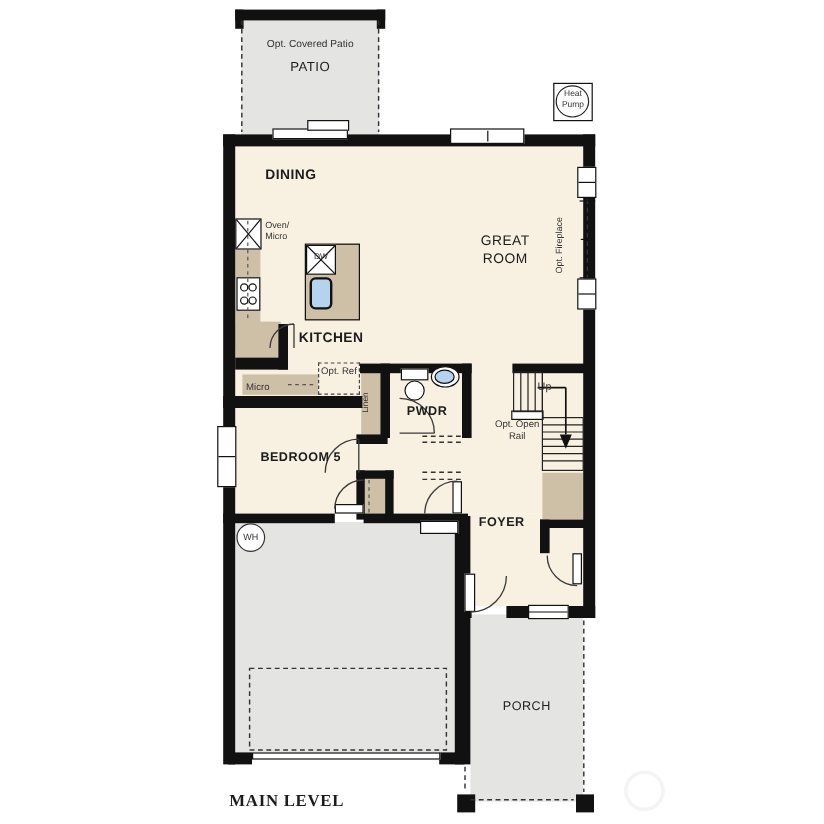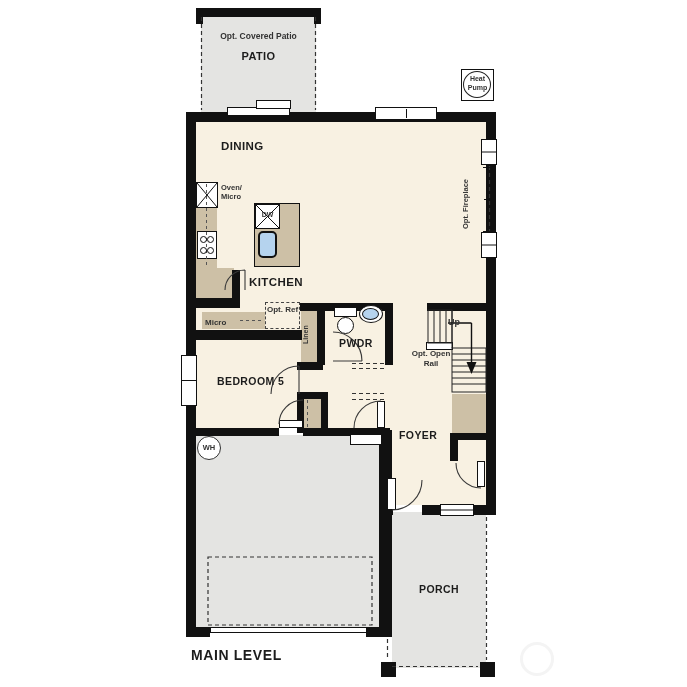--- a/index.html
+++ b/index.html
@@ -9,22 +9,22 @@
   html,body{margin:0;padding:0;background:#ffffff;}
   #plan{position:relative;width:687px;height:687px;background:#ffffff;overflow:hidden;
         font-family:"Liberation Sans",sans-serif;}
   .abs{position:absolute;box-sizing:border-box;}
   .wall{background:var(--wall);}
   .floor{background:var(--floor);}
   .concrete{background:var(--concrete);}
   .counter{background:var(--counter);}
   .white{background:#ffffff;border:1px solid #111;}
   .lbl{position:absolute;color:#1c1c1c;font-weight:bold;letter-spacing:.4px;white-space:nowrap;}
-  .lblw{position:absolute;color:#1c1c1c;font-weight:bold;letter-spacing:.4px;text-align:center;white-space:normal;}
-  .sm{position:absolute;color:#333;font-weight:bold;letter-spacing:0;}
+  .lblw{position:absolute;color:#1c1c1c;font-weight:normal;letter-spacing:.4px;text-align:center;white-space:normal;}
+  .sm{position:absolute;color:#333;font-weight:normal;letter-spacing:0;}
   .vtext{writing-mode:vertical-rl;transform:rotate(180deg);text-align:center;}
   svg{position:absolute;left:0;top:0;pointer-events:none;}
 </style>
 </head>
 <body>
 
 <div id="plan">
 
   <div class="abs concrete" style="left:201px;top:12px;width:115px;height:103px;"></div>
   <div class="abs floor" style="left:196px;top:122px;width:290px;height:306px;"></div>
@@ -162,29 +162,30 @@
       <path d="M354 428 A 27 27 0 0 1 381 401"></path>
       <path d="M392 510 A 30 30 0 0 0 422 480"></path>
       <path d="M456 463 A 25 25 0 0 0 481 488"></path>
     </g>
   </svg>
 
   <div class="lblw sm" style="left:201px;top:31px;width:115px;font-size:8.5px;">Opt. Covered Patio</div>
   <div class="lblw" style="left:201px;top:50px;width:115px;font-size:11px;">PATIO</div>
   <div class="lblw sm" style="left:464px;top:75px;width:27px;font-size:7px;line-height:8.5px;">Heat Pump</div>
   <div class="lbl" style="left:221px;top:140px;font-size:11.5px;">DINING</div>
+  <div class="lblw" style="left:381px;top:194px;width:80px;font-size:11.5px;line-height:15px;">GREAT ROOM</div>
   <div class="sm" style="left:221px;top:184px;width:34px;font-size:7.5px;line-height:8.5px;">Oven/ Micro</div>
   <div class="lblw sm" style="left:255px;top:211px;width:25px;font-size:7px;">DW</div>
   <div class="lbl" style="left:249px;top:276px;font-size:11.5px;">KITCHEN</div>
   <div class="abs sm vtext" style="left:461px;top:162px;width:14px;height:84px;font-size:7.5px;position:absolute;">Opt. Fireplace</div>
   <div class="sm" style="left:205px;top:318px;font-size:8px;">Micro</div>
   <div class="lblw sm" style="left:265px;top:305px;width:35px;font-size:8px;line-height:9.5px;">Opt. Ref</div>
   <div class="abs sm vtext" style="left:302px;top:313px;width:14px;height:44px;font-size:7px;position:absolute;">Linen</div>
   <div class="lbl" style="left:339px;top:337px;font-size:10.5px;">PWDR</div>
   <div class="sm" style="left:416px;top:317px;font-size:9px;margin-left:32px;">Up</div>
   <div class="lblw sm" style="left:408px;top:349px;width:46px;font-size:8px;line-height:9.5px;">Opt. Open Rail</div>
   <div class="lbl" style="left:217px;top:375px;font-size:10.5px;">BEDROOM 5</div>
   <div class="lbl" style="left:399px;top:429px;font-size:10.5px;">FOYER</div>
   <div class="lblw sm" style="left:197px;top:443px;width:24px;font-size:7.5px;">WH</div>
   <div class="lblw" style="left:407px;top:583px;width:64px;font-size:10.5px;">PORCH</div>
-  <div class="lbl" style="left:191px;top:647px;font-size:14px;letter-spacing:.6px;">MAIN LEVEL</div>
+  <div class="lbl" style="left:191px;top:661px;font-size:14px;letter-spacing:.6px;font-family:Liberation Serif, serif;">MAIN LEVEL</div>
 
 </div>
 
 </body></html>

